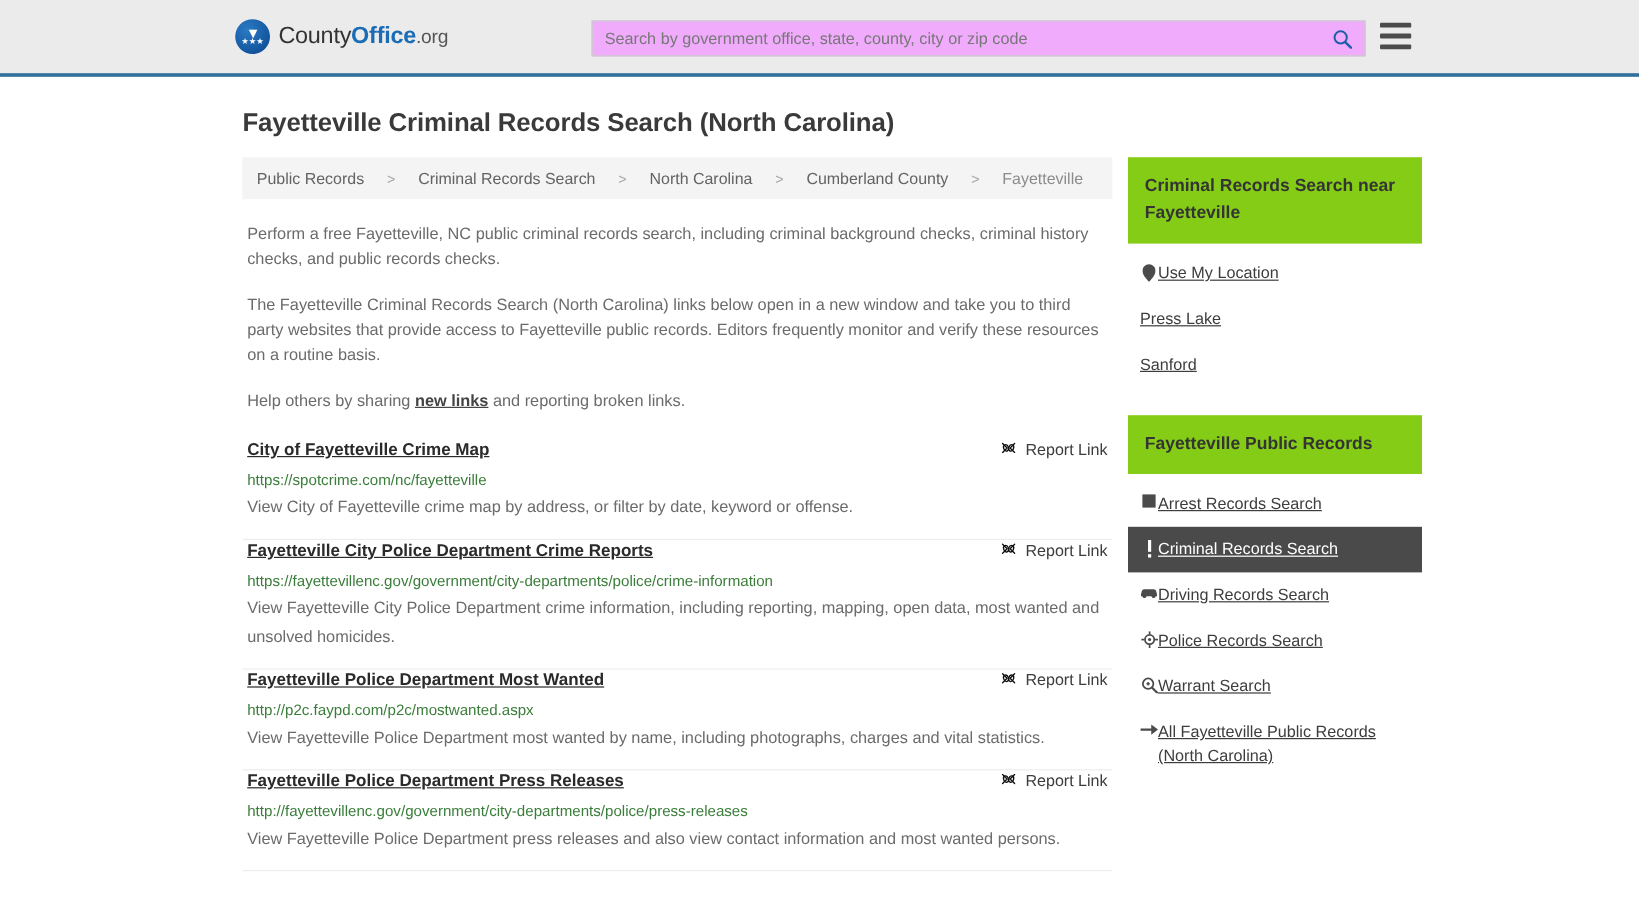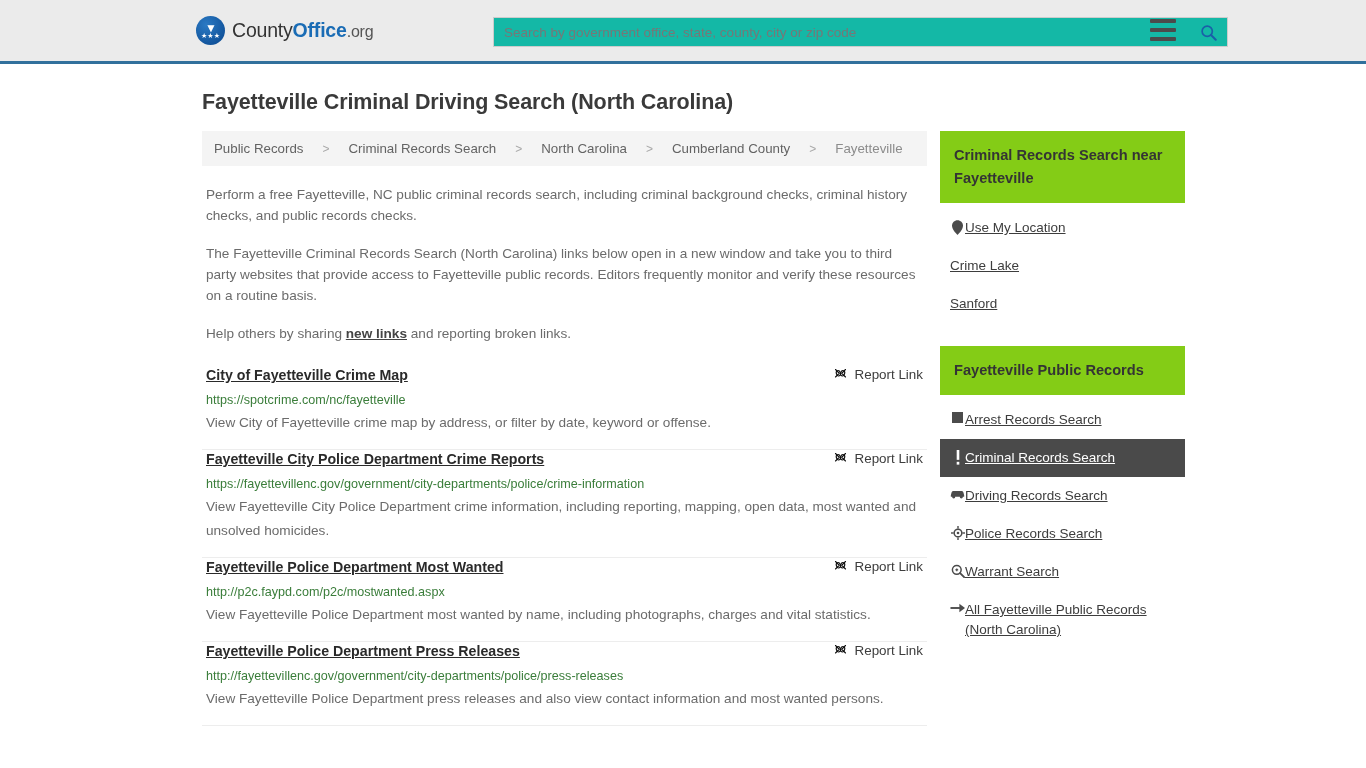--- a/index.html
+++ b/index.html
@@ -52,23 +52,23 @@
     white-space: nowrap;
   }
   .logo-text .bold-blue { color: #1a6cb5; font-weight: bold; }
   .logo-text .county { font-weight: 400; }
   .logo-text .dotorg { color: #555; font-size: 16px; }
 
   .search-wrap {
     position: absolute;
     left: 493px;
     top: 17px;
-    width: 735px;
+    width: 645px;
     height: 30px;
-    background: #14b8a6;
+    background: #f0abfc;
     border: 1px solid #cccccc;
     display: flex;
     align-items: center;
   }
   .search-input {
     flex: 1;
     border: none;
     outline: none;
     font-family: "Liberation Sans", sans-serif;
     font-size: 13.5px;
@@ -273,21 +273,21 @@
 
   <div class="hamburger">
     <span></span>
     <span></span>
     <span></span>
   </div>
 </div>
 
 <div class="page">
 
-  <h1 class="page-title">Fayetteville Criminal Driving Search (North Carolina)</h1>
+  <h1 class="page-title">Fayetteville Criminal Records Search (North Carolina)</h1>
 
   <div class="content-row">
 
     <div class="main-col">
 
       <div class="breadcrumb">
         <a>Public Records</a>
         <span class="sep">&gt;</span>
         <a>Criminal Records Search</a>
         <span class="sep">&gt;</span>
@@ -386,21 +386,21 @@
           <div class="side-item">
             <span class="s-icon">
               <svg width="11" height="15" viewBox="0 0 12 16">
                 <path d="M6 0 C2.7 0 0 2.7 0 6 C0 10.5 6 16 6 16 C6 16 12 10.5 12 6 C12 2.7 9.3 0 6 0 Z" fill="#4b4b4b"></path>
               </svg>
             </span>
             <span class="s-label">Use My Location</span>
           </div>
 
           <div class="side-item plain">
-            <span class="s-label">Crime Lake</span>
+            <span class="s-label">Press Lake</span>
           </div>
 
           <div class="side-item plain">
             <span class="s-label">Sanford</span>
           </div>
         </div>
       </div>
 
       <div class="panel panel-2">
         <div class="panel-head">Fayetteville Public Records</div>

